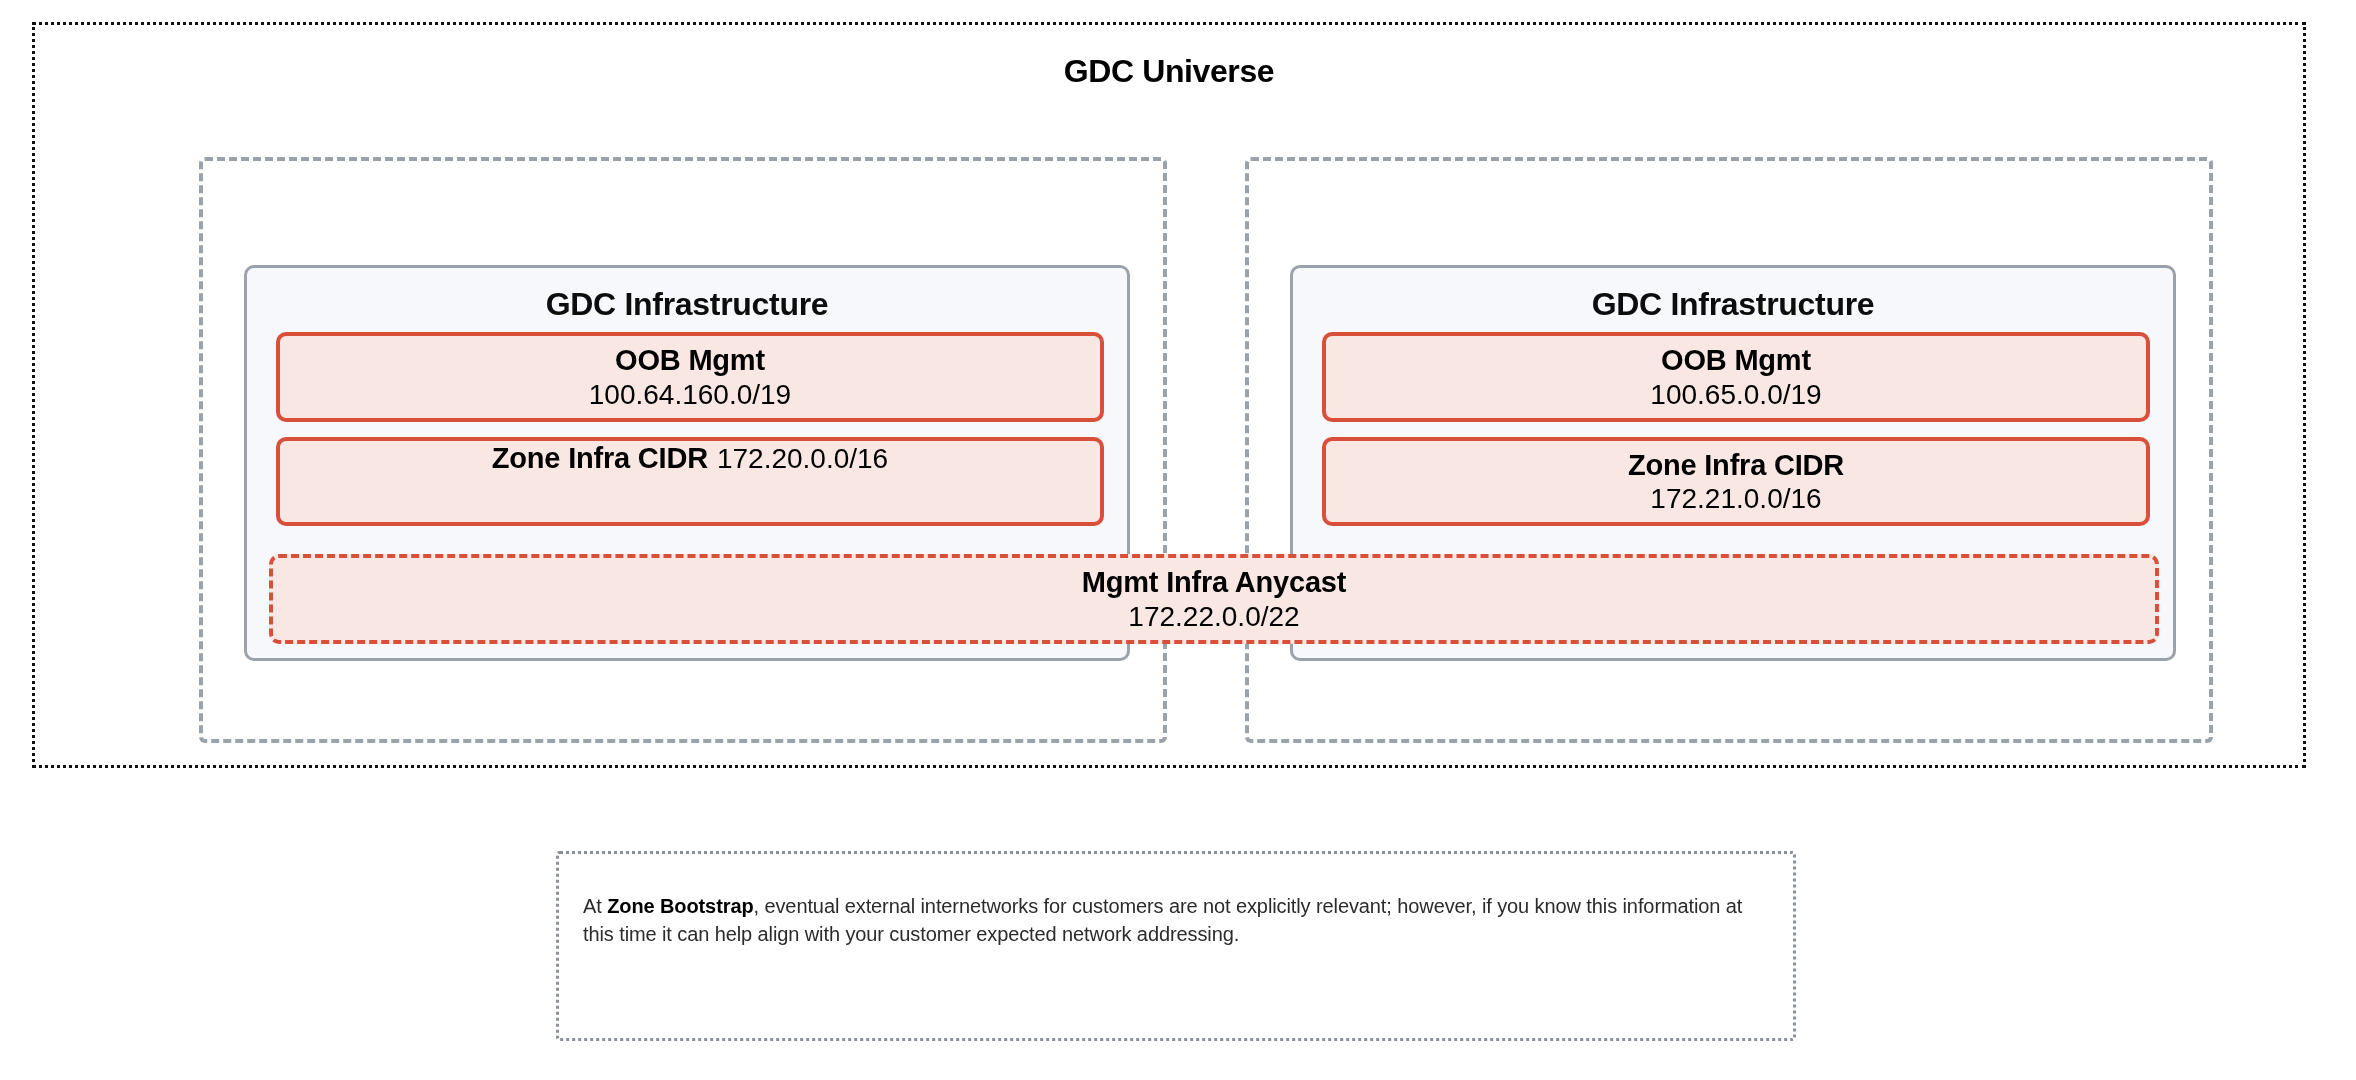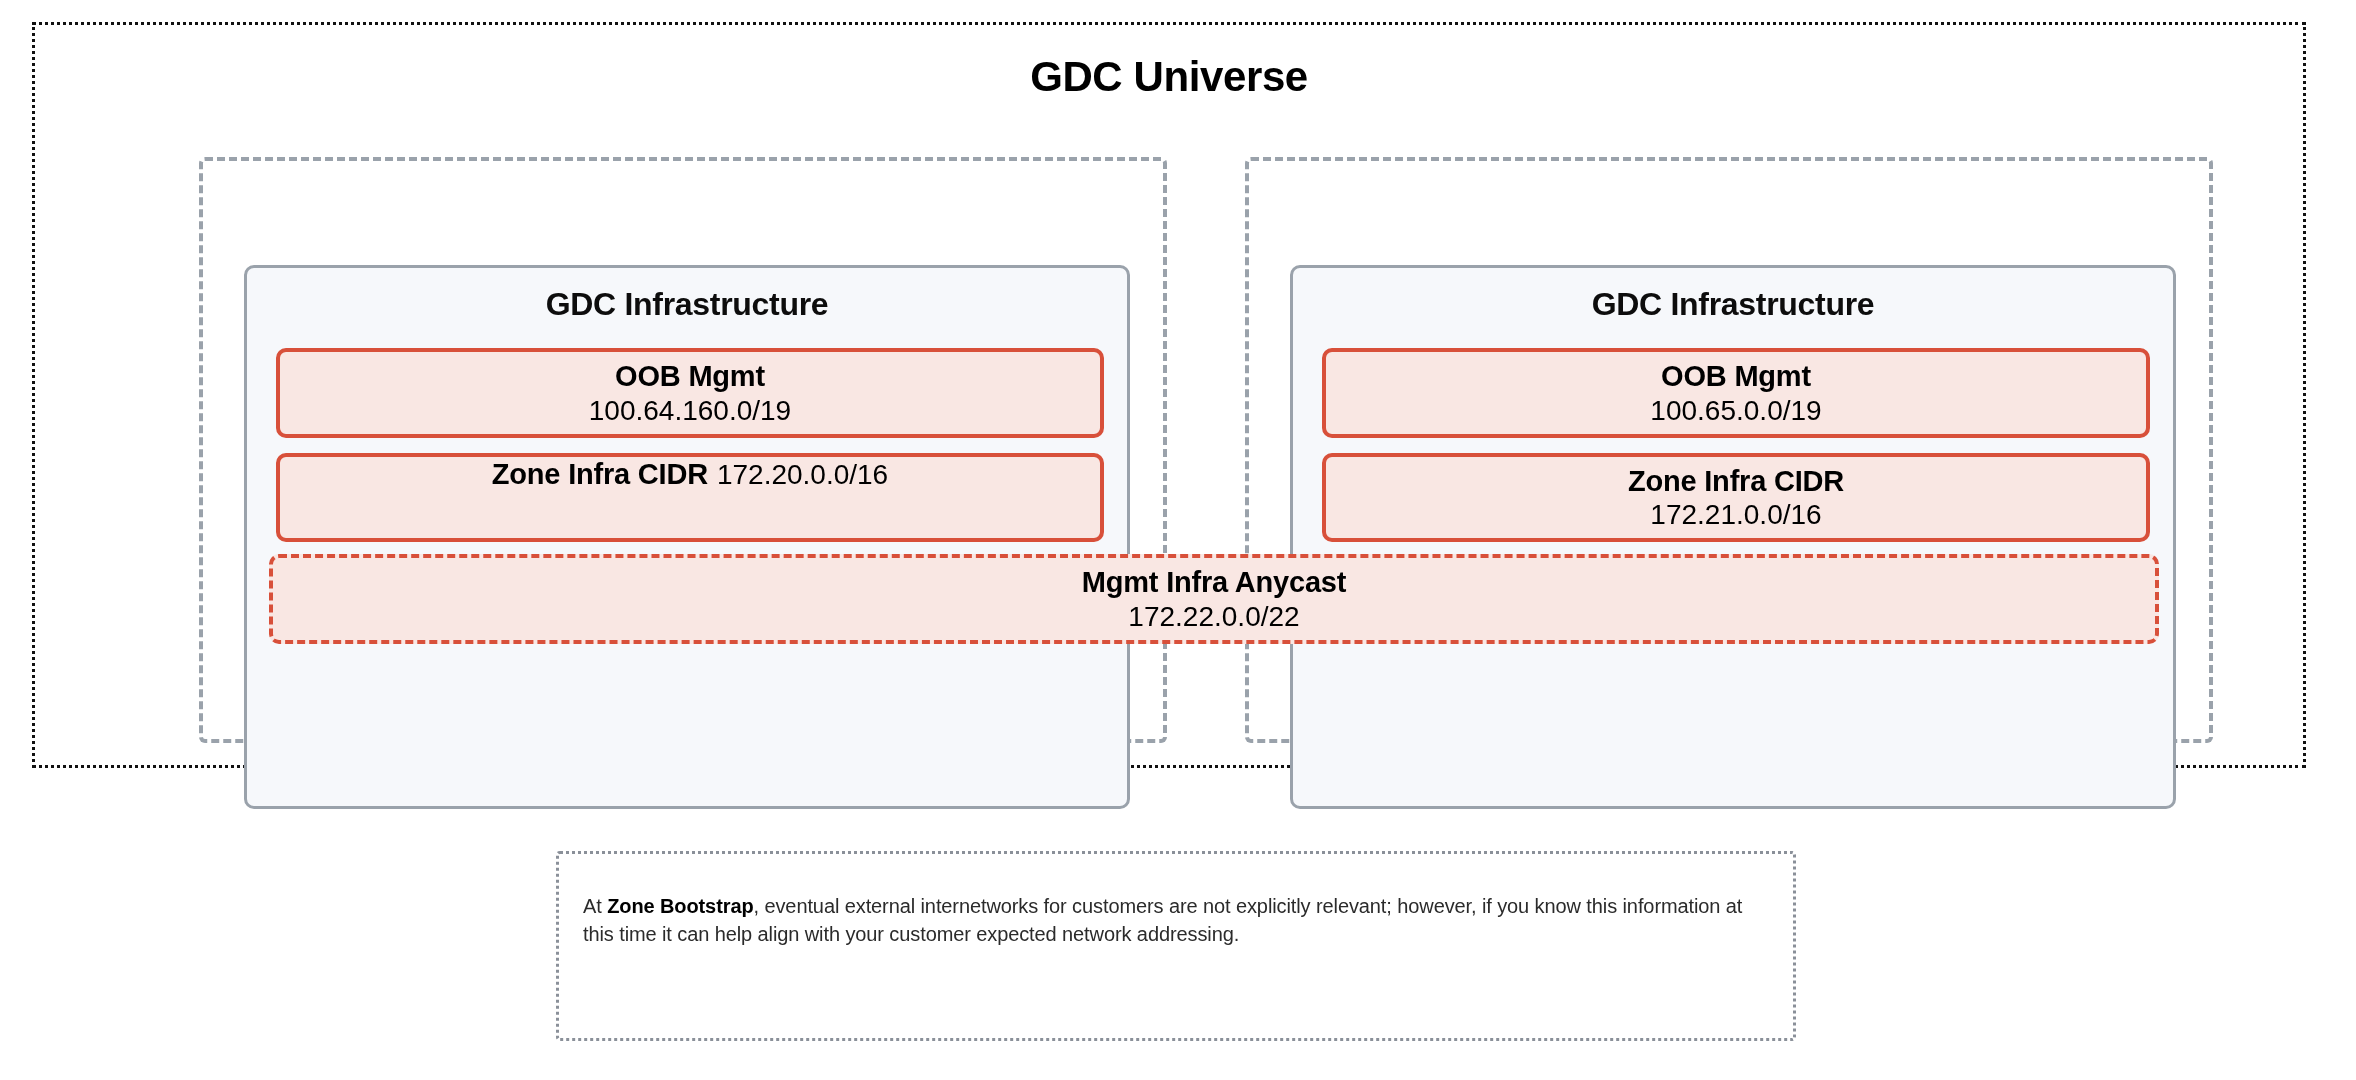--- a/index.html
+++ b/index.html
@@ -27,21 +27,21 @@
     box-sizing: border-box;
     background: #ffffff;
   }
 
   #universe-title {
     position: absolute;
     left: 0;
     top: 28px;
     width: 100%;
     text-align: center;
-    font-size: 42px;
+    font-size: 32px;
     font-weight: bold;
     letter-spacing: -0.4px;
     color: #000000;
   }
 
   
   .zone-box {
     position: absolute;
     top: 132px;
     width: 968px;
@@ -65,21 +65,21 @@
     letter-spacing: -0.4px;
     color: #000000;
   }
 
   
   .infra-box {
     position: absolute;
     top: 104px;
     left: 41px;
     width: 886px;
-    height: 544px;
+    height: 396px;
     background: #f6f8fb;
     border: 3px solid #9aa2ab;
     border-radius: 10px;
     box-sizing: border-box;
   }
 
   .infra-title {
     position: absolute;
     left: 0;
     top: 18px;
@@ -98,21 +98,20 @@
     width: 828px;
     background: #f9e7e3;
     border: 4px solid #d8503a;
     border-radius: 10px;
     box-sizing: border-box;
     display: flex;
     flex-direction: column;
     align-items: center;
     justify-content: center;
     text-align: center;
-    margin-top: 16px;
   }
   .chip.oob   { top: 64px;  height: 90px; }
   .chip.cidr  { top: 169px; height: 89px; }
 
   .chip-label {
     font-size: 29px;
     font-weight: bold;
     letter-spacing: -0.2px;
     color: #000000;
     line-height: 1.18;

